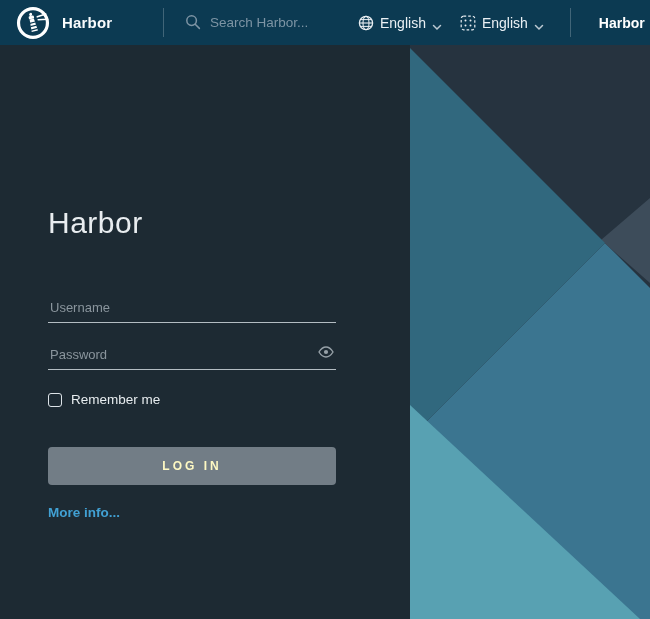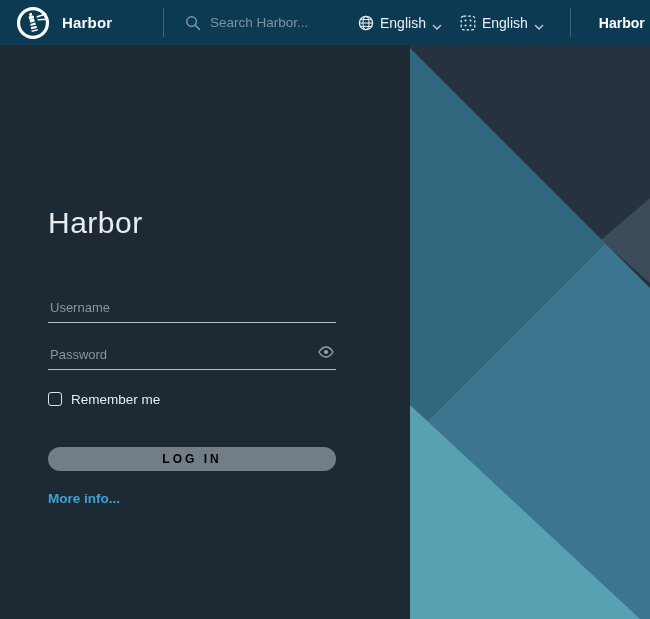--- a/index.html
+++ b/index.html
@@ -18,21 +18,21 @@
     color:#fff;
   }
   .brand {
     display:flex; align-items:center; gap:12px;
     padding-left:16px; width:163px; flex:0 0 163px;
   }
   .brand-logo { width:34px; height:34px; display:block; }
   .brand-label { font-size:15px; font-weight:700; color:#fafcfd; letter-spacing:.2px; }
   .hdr-divider { width:1px; height:29px; background:rgba(255,255,255,.22); flex:0 0 1px; }
   .search-wrap {
-    flex:1 1 auto; display:flex; align-items:center; gap:7px;
+    flex:1 1 auto; display:flex; gap:7px;
     padding-left:21px;
   }
   .search-input {
     background:transparent; border:none; outline:none;
     color:#cfdbe2; font-size:13.5px; width:150px;
     font-family:"Liberation Sans", sans-serif;
   }
   .search-input::placeholder { color:#7d94a4; opacity:1; }
   .hdr-group { display:flex; align-items:flex-end; gap:6px; cursor:pointer; }
   .hdr-group-label { font-size:14px; color:#eaf0f4; }
@@ -60,32 +60,32 @@
     padding:0 0 7px 2px;
     font-family:"Liberation Sans", sans-serif;
   }
   .u-input::placeholder { color:#8a959d; opacity:1; }
   .field-username { margin-top:60px; }
   .field-password { margin-top:24px; position:relative; }
   .eye-btn {
     position:absolute; right:0; top:-3px;
     background:transparent; border:none; padding:2px; cursor:pointer;
   }
-  .remember-row { margin-top:22px; display:flex; align-items:flex-start; gap:9px; }
+  .remember-row { margin-top:22px; display:flex; align-items:flex-end; gap:9px; }
   .remember-checkbox {
     appearance:none; -webkit-appearance:none;
     width:14px; height:14px; margin:0;
     border:1px solid #dde4e9; border-radius:3px;
     background:transparent; cursor:pointer;
   }
   .remember-label { color:#e7ecef; font-size:13.5px; cursor:pointer; }
   .login-button {
-    margin-top:40px; width:100%; height:24px;
-    background:#727d86; border:none; border-radius:13px;
-    color:#000000; font-size:12px; font-weight:700; letter-spacing:3px;
+    margin-top:40px; width:100%; height:38px;
+    background:#727d86; border:none; border-radius:4px;
+    color:#fef9c3; font-size:12px; font-weight:700; letter-spacing:3px;
     cursor:pointer; font-family:"Liberation Sans", sans-serif;
   }
   .more-info-row { margin-top:18px; text-align:left; }
   .more-info-link {
     color:#41a0d3; font-size:13.5px; font-weight:600; text-decoration:none;
   }
 
   .art-panel { width:240px; flex:0 0 240px; position:relative; }
   .art-panel svg { display:block; width:240px; height:574px; }
 </style>

